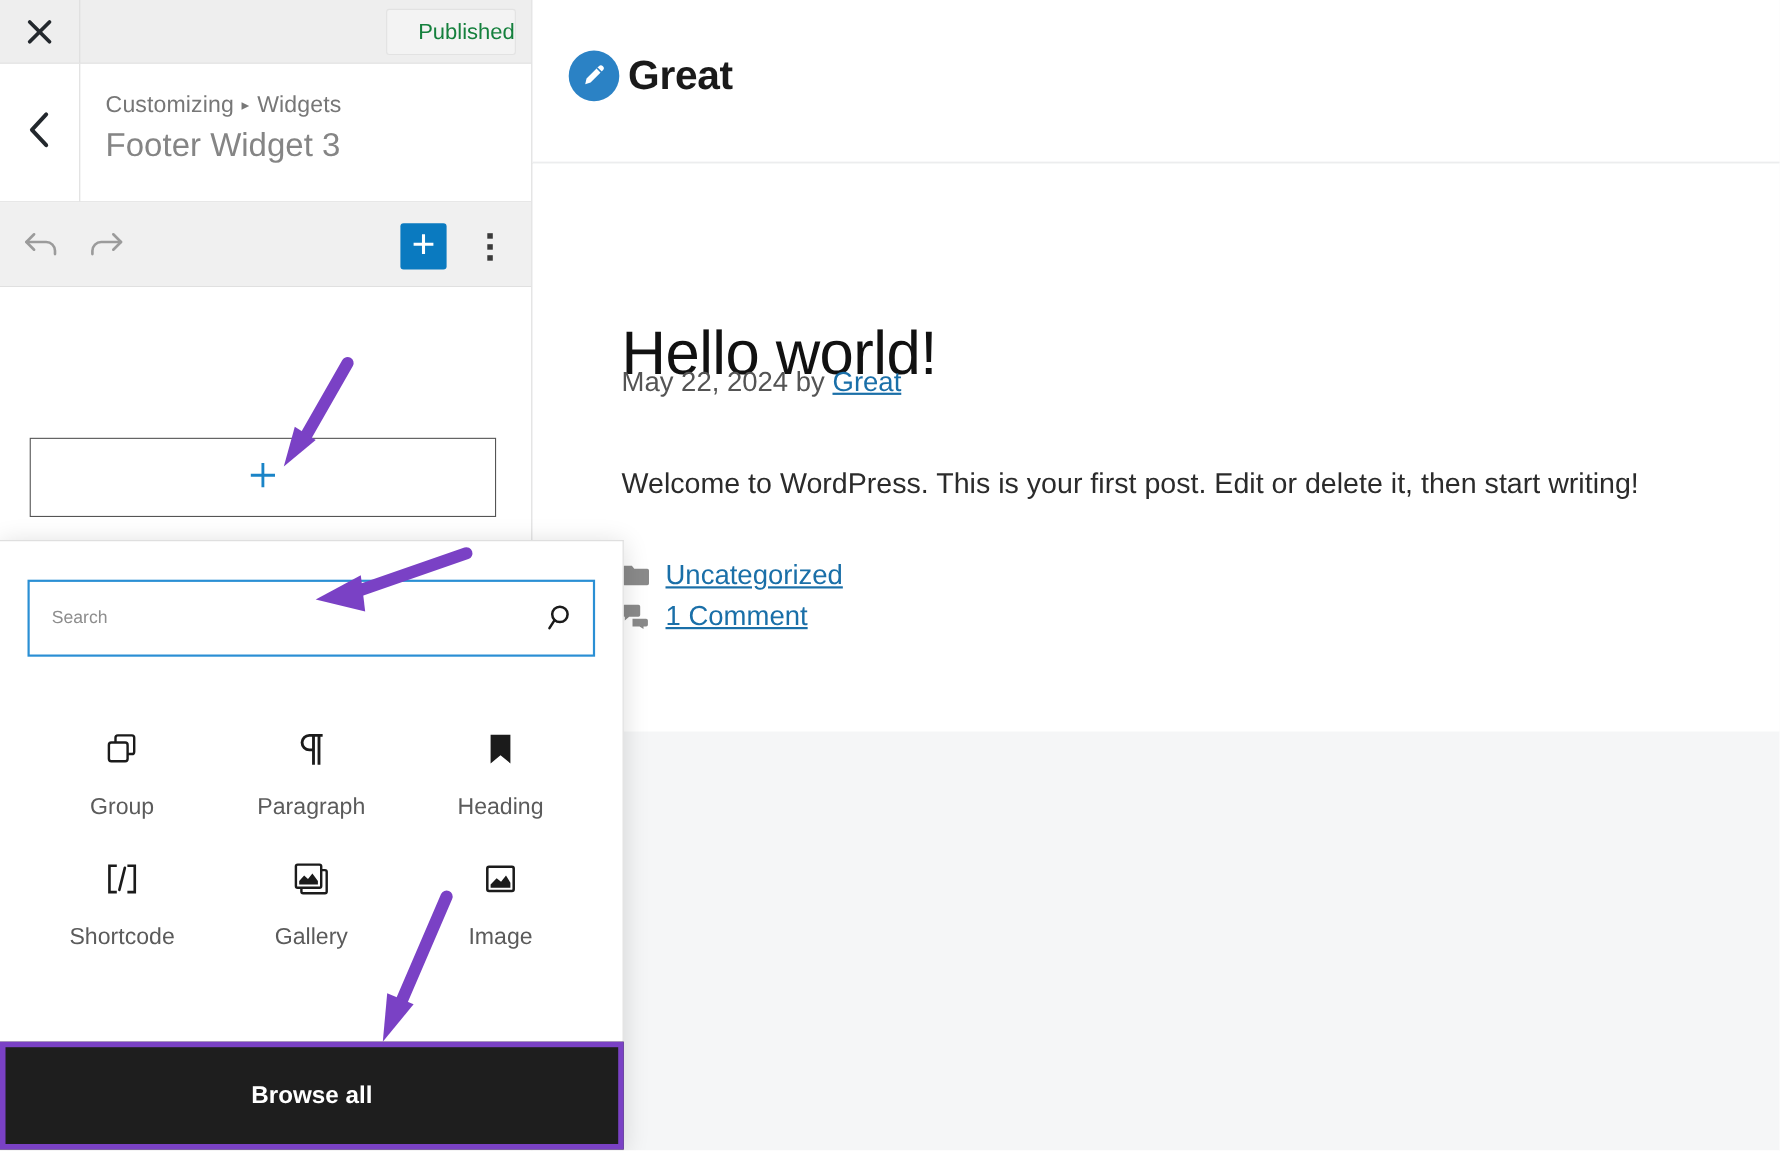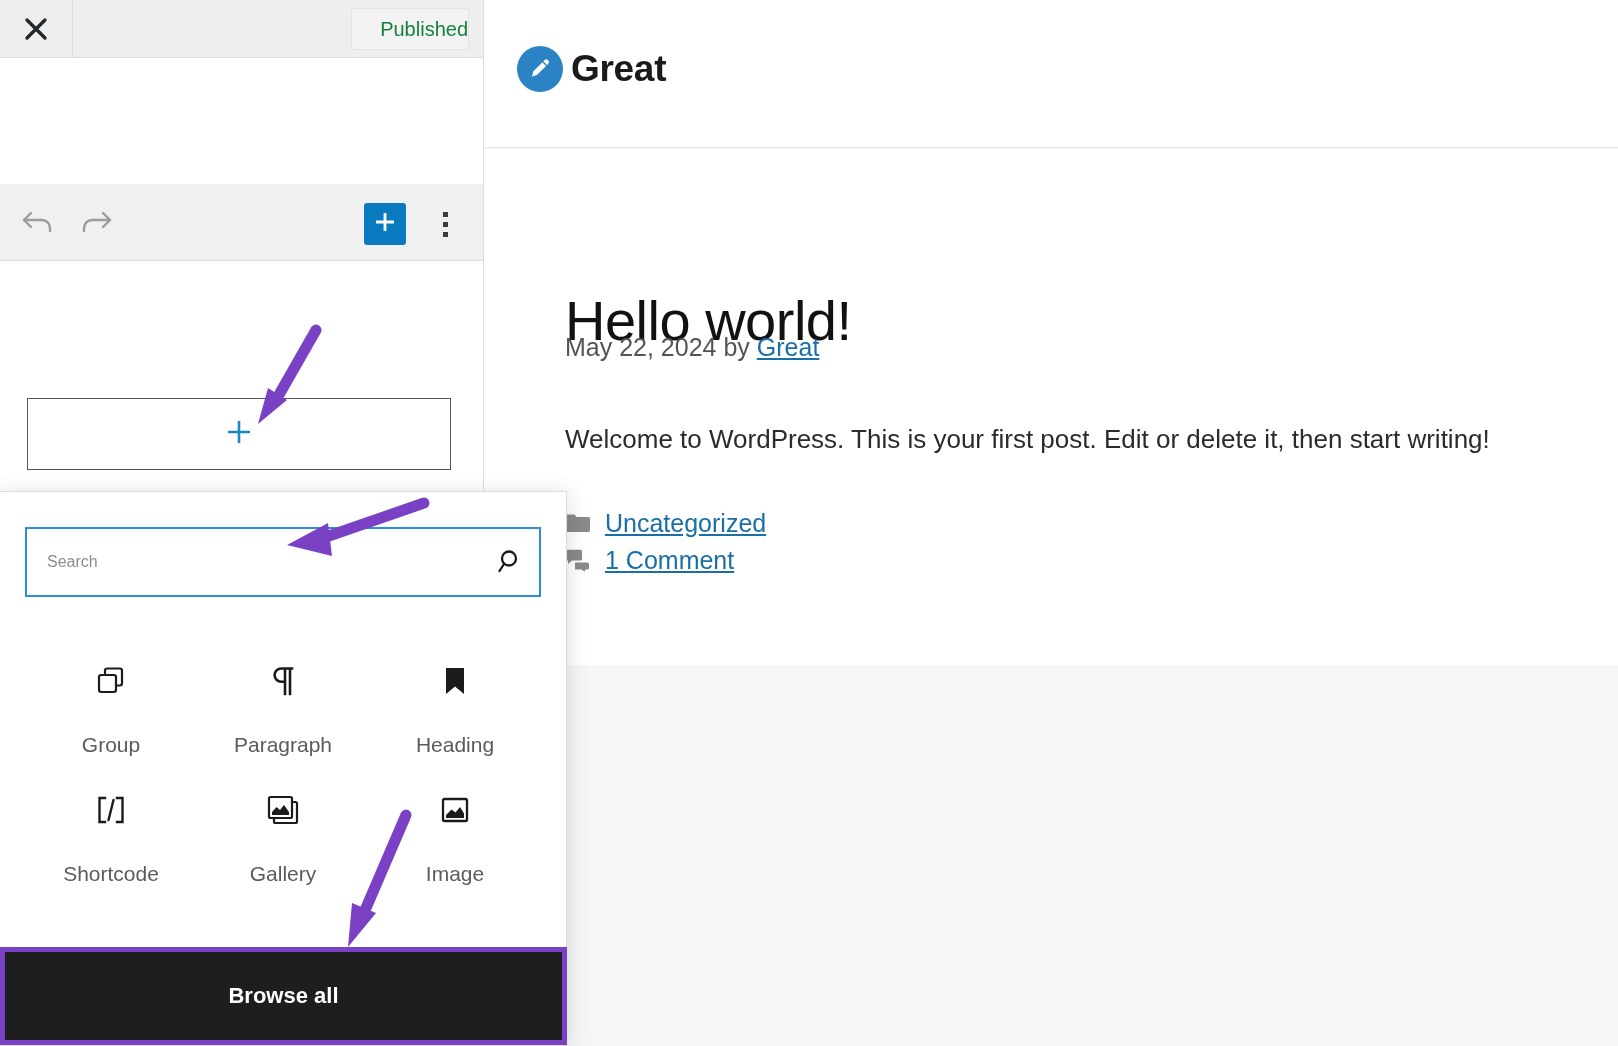--- a/index.html
+++ b/index.html
@@ -222,21 +222,20 @@
     display: grid;
     grid-template-columns: repeat(3, 1fr);
     row-gap: 6px;
   }
   .block-cell {
     display: flex;
     flex-direction: column;
     align-items: center;
     padding-top: 24px;
     cursor: pointer;
-    gap: 11px;
   }
   .block-cell .bico {
     height: 46px;
     display: flex;
     align-items: center;
     justify-content: center;
   }
   .block-cell .blabel {
     margin-top: 18px;
     font-size: 21px;
@@ -377,20 +376,35 @@
       <div class="close-cell">
         <span>
           <svg width="26" height="26" viewBox="0 0 26 26">
             <path d="M4 4 L22 22 M22 4 L4 22" stroke="#23282d" stroke-width="3.4" stroke-linecap="round"></path>
           </svg>
         </span>
       </div>
       <div class="published-btn">Published</div>
     </div>
 
+    <div class="cust-header">
+      <div class="back-cell">
+        <span>
+          <svg width="26" height="34" viewBox="0 0 26 34">
+            <path d="M19 3 L6 17 L19 31" stroke="#23282d" stroke-width="3.6" fill="none" stroke-linecap="round" stroke-linejoin="round"></path>
+          </svg>
+        </span>
+      </div>
+      <div class="hdr-text">
+        <div class="breadcrumb">
+          <span>Customizing</span><span class="crumb-sep">▸</span><span>Widgets</span>
+        </div>
+        <div class="panel-title">Footer Widget 3</div>
+      </div>
+    </div>
 
     <div class="blk-toolbar">
       <div class="tb-undo">
         <span>
           <svg width="34" height="28" viewBox="0 0 34 28">
             <path d="M10 6 L3 13 L10 20" stroke="#9b9b9b" stroke-width="2.4" fill="none" stroke-linecap="round" stroke-linejoin="round"></path>
             <path d="M3 13 H21 a8 8 0 0 1 8 8 v3" stroke="#9b9b9b" stroke-width="2.4" fill="none" stroke-linecap="round"></path>
           </svg>
         </span>
       </div>

